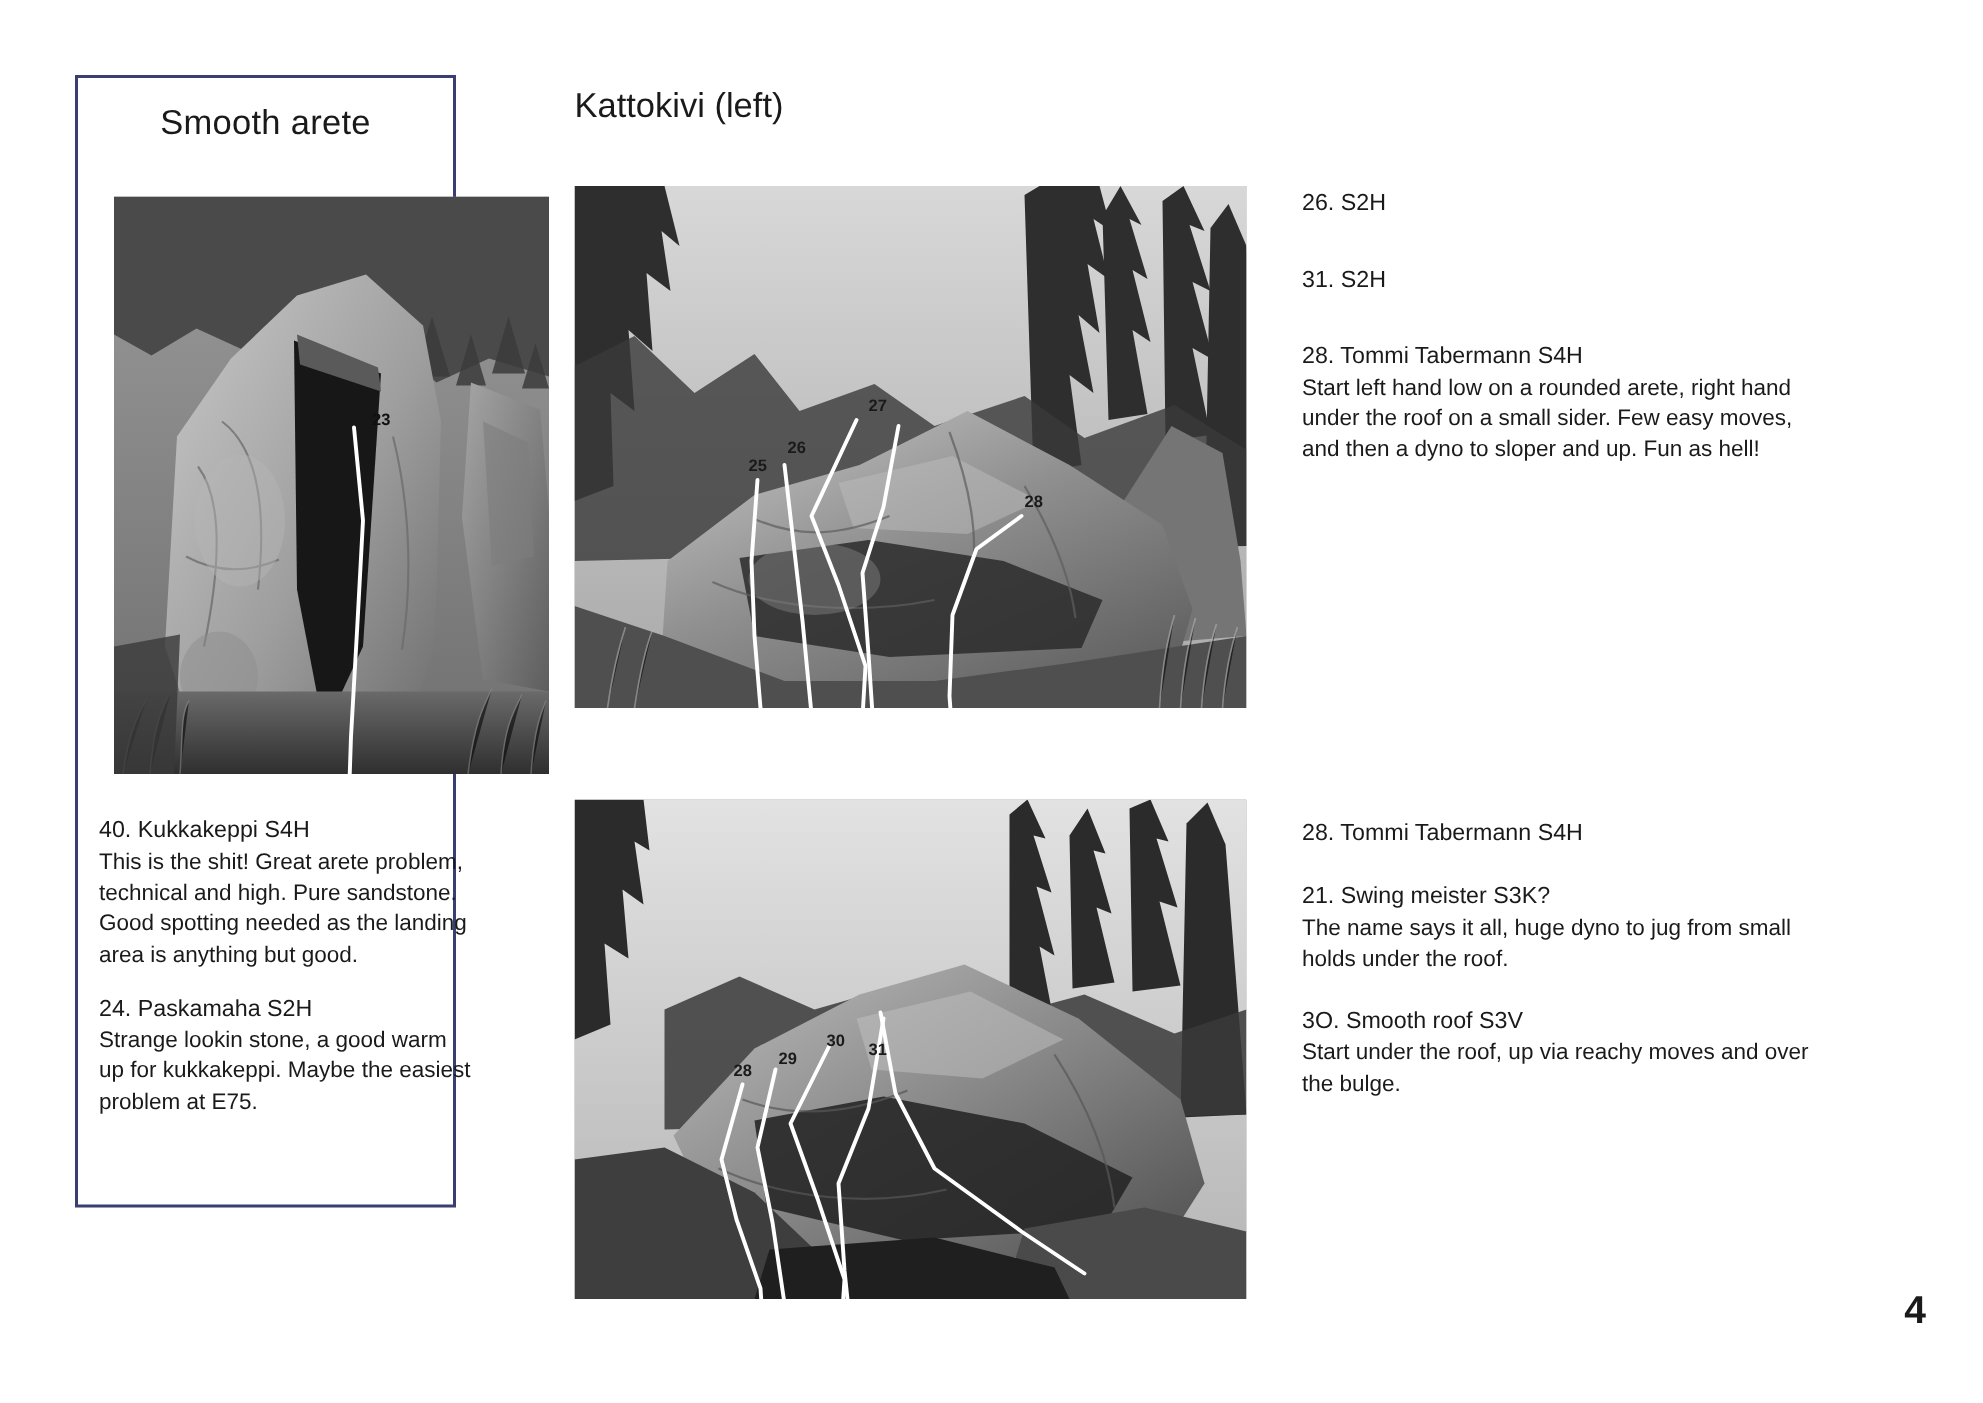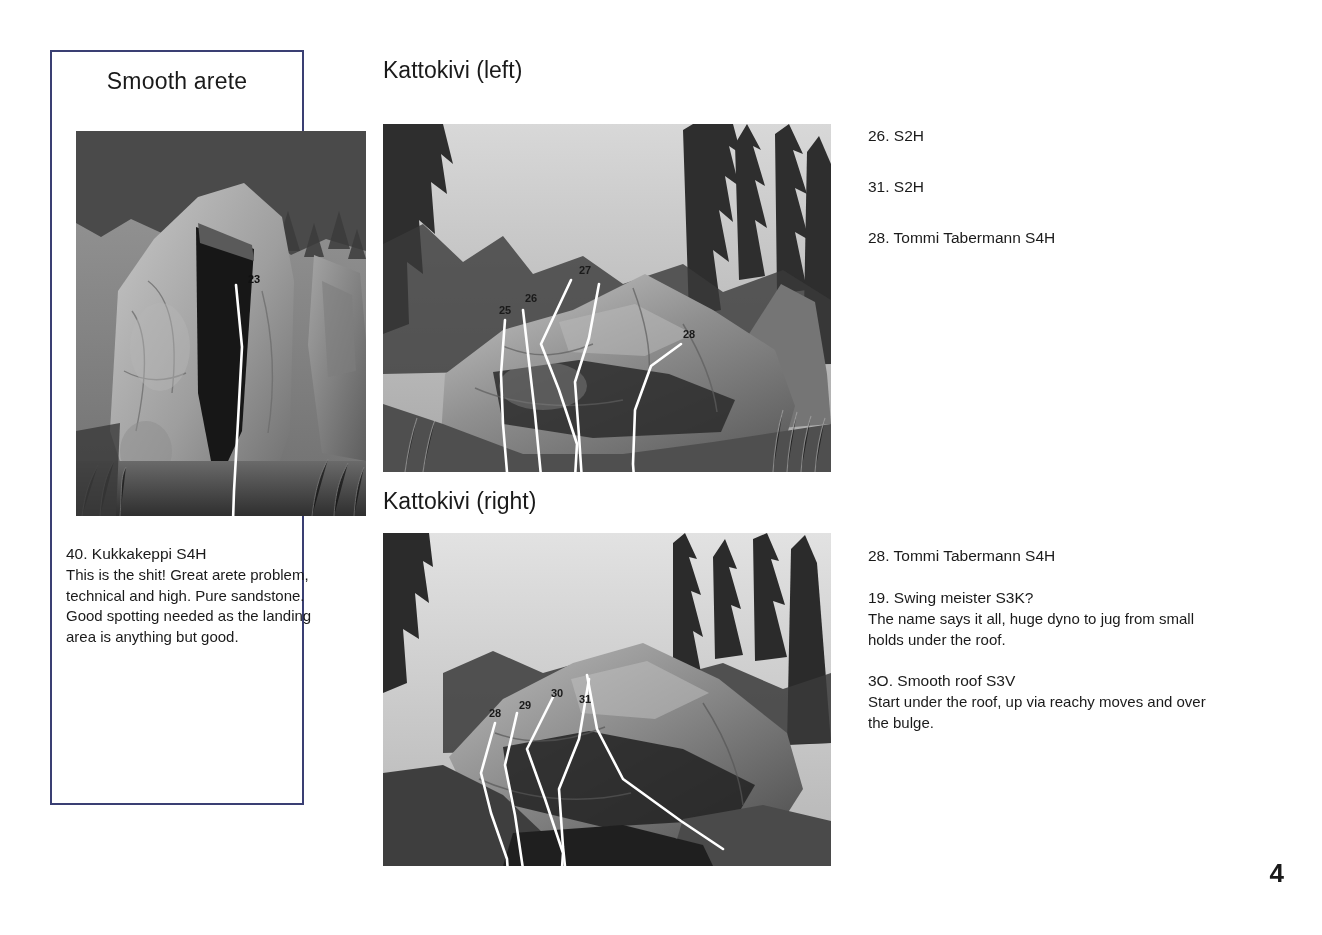--- a/index.html
+++ b/index.html
@@ -228,20 +228,26 @@
     </div>
 
     <div class="panel-text">
       <div class="route-block">
         <div class="route-head">40. Kukkakeppi S4H</div>
         <div class="route-desc">This is the shit! Great arete problem,
 technical and high. Pure sandstone.
 Good spotting needed as the landing
 area is anything but good.</div>
       </div>
+      <div class="route-block">
+        <div class="route-head">24. Paskamaha S2H</div>
+        <div class="route-desc">Strange lookin stone, a good warm
+up for kukkakeppi. Maybe the easiest
+problem at E75.</div>
+      </div>
     </div>
   </div>
 
   <div class="sec-title" id="kattokivi-left-title">Kattokivi (left)</div>
 
   <div class="photo-kl">
     <div class="photo">
       <svg viewBox="0 0 448 348" preserveAspectRatio="none">
         <defs>
           <linearGradient id="skyB" x1="0" y1="0" x2="0" y2="1">
@@ -301,21 +307,20 @@
         <path class="topo-line" d="M298 220 L268 242 L252 286 L250 340 L254 396"></path>
 
         <text class="rt-label rt-label-lt" x="116" y="190">25</text>
         <text class="rt-label rt-label-lt" x="142" y="178">26</text>
         <text class="rt-label rt-label-lt" x="196" y="150">27</text>
         <text class="rt-label rt-label-lt" x="300" y="214">28</text>
       </svg>
     </div>
   </div>
 
-  <div class="sec-title" id="kattokivi-right-title">Kattokivi (right)</div>
 
   <div class="photo-kr">
     <div class="photo">
       <svg viewBox="0 0 448 333" preserveAspectRatio="none">
         <defs>
           <linearGradient id="skyC" x1="0" y1="0" x2="0" y2="1">
             <stop offset="0%" stop-color="#e2e2e2"></stop>
             <stop offset="100%" stop-color="#b4b4b4"></stop>
           </linearGradient>
           <linearGradient id="rockD" x1="0" y1="0" x2="1" y2="1">
@@ -367,29 +372,32 @@
 
   <div class="col-right-top">
     <div class="route-block">
       <div class="route-head">26. S2H</div>
     </div>
     <div class="route-block">
       <div class="route-head">31. S2H</div>
     </div>
     <div class="route-block tight">
       <div class="route-head">28. Tommi Tabermann S4H</div>
+      <div class="route-desc">Start left hand low on a rounded arete, right hand
+under the roof on a small sider. Few easy moves,
+and then a dyno to sloper and up. Fun as hell!</div>
     </div>
   </div>
 
   <div class="col-right-bottom">
     <div class="route-block">
       <div class="route-head">28. Tommi Tabermann S4H</div>
     </div>
     <div class="route-block">
-      <div class="route-head">19. Swing meister S3K?</div>
+      <div class="route-head">21. Swing meister S3K?</div>
       <div class="route-desc">The name says it all, huge dyno to jug from small
 holds under the roof.</div>
     </div>
     <div class="route-block">
       <div class="route-head">3O. Smooth roof S3V</div>
       <div class="route-desc">Start under the roof, up via reachy moves and over
 the bulge.</div>
     </div>
   </div>
 

